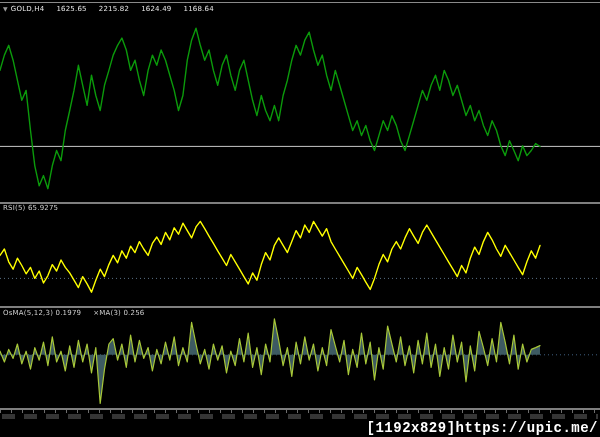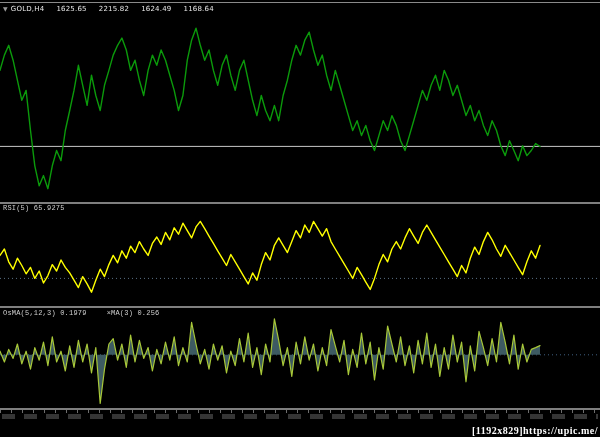--- a/index.html
+++ b/index.html
@@ -6,31 +6,31 @@
   #app{position:relative;width:600px;height:437px;background:#000;overflow:hidden;
        font-family:"DejaVu Sans", sans-serif;}
   .topborder{position:absolute;left:0;top:2px;width:600px;height:1px;background:#8a8a8a;}
   .titlebar{position:absolute;left:3px;top:4px;height:9px;color:#e8e8e8;font-size:7px;
             line-height:9px;white-space:nowrap;letter-spacing:0.2px;}
   .titlebar .marker{color:#9a9a9a;font-size:6px;margin-right:3px;}
   .titlebar span{margin-right:12px;}
   .pane{position:absolute;left:0;overflow:visible;}
   .sep{position:absolute;left:0;width:600px;height:2px;background:#7f7f7f;}
   .panelabel{position:absolute;left:3px;color:#cfcfcf;font-size:7px;line-height:8px;
-             white-space:nowrap;letter-spacing:0.2px;font-family:Liberation Mono, monospace;}
-  .panelabel .second{margin-left:20px;}
+             white-space:nowrap;letter-spacing:0.2px;}
+  .panelabel .second{margin-left:12px;}
   polyline{fill:none;stroke-linejoin:round;stroke-linecap:round;}
   .axisline{position:absolute;left:0;top:408px;width:600px;height:2px;background:#7f7f7f;}
   .axisticks{position:absolute;left:0;top:410px;width:600px;height:3px;
     background:repeating-linear-gradient(90deg,#6e6e6e 0 1px,transparent 1px 11px);}
   .axislabels{position:absolute;left:2px;top:414px;width:596px;height:5px;opacity:.85;
     background:repeating-linear-gradient(90deg,#3f3f3f 0 13px,transparent 13px 22px);}
-  .watermark{position:absolute;right:2px;bottom:1px;color:#ffffff;font-size:10px;
+  .watermark{position:absolute;right:2px;bottom:1px;color:#ffffff;font-size:14px;
              font-weight:bold;letter-spacing:0.5px;white-space:nowrap;
-             font-family:Liberation Serif, serif;}
+             font-family:Liberation Mono, monospace;}
 </style>
 </head>
 <body>
 
 <div id="app">
   <div class="topborder"></div>
 
   <div class="titlebar">
     <span class="marker">▼</span><span>GOLD,H4</span><span>1625.65</span><span>2215.82</span><span>1624.49</span><span>1168.64</span>
   </div>

